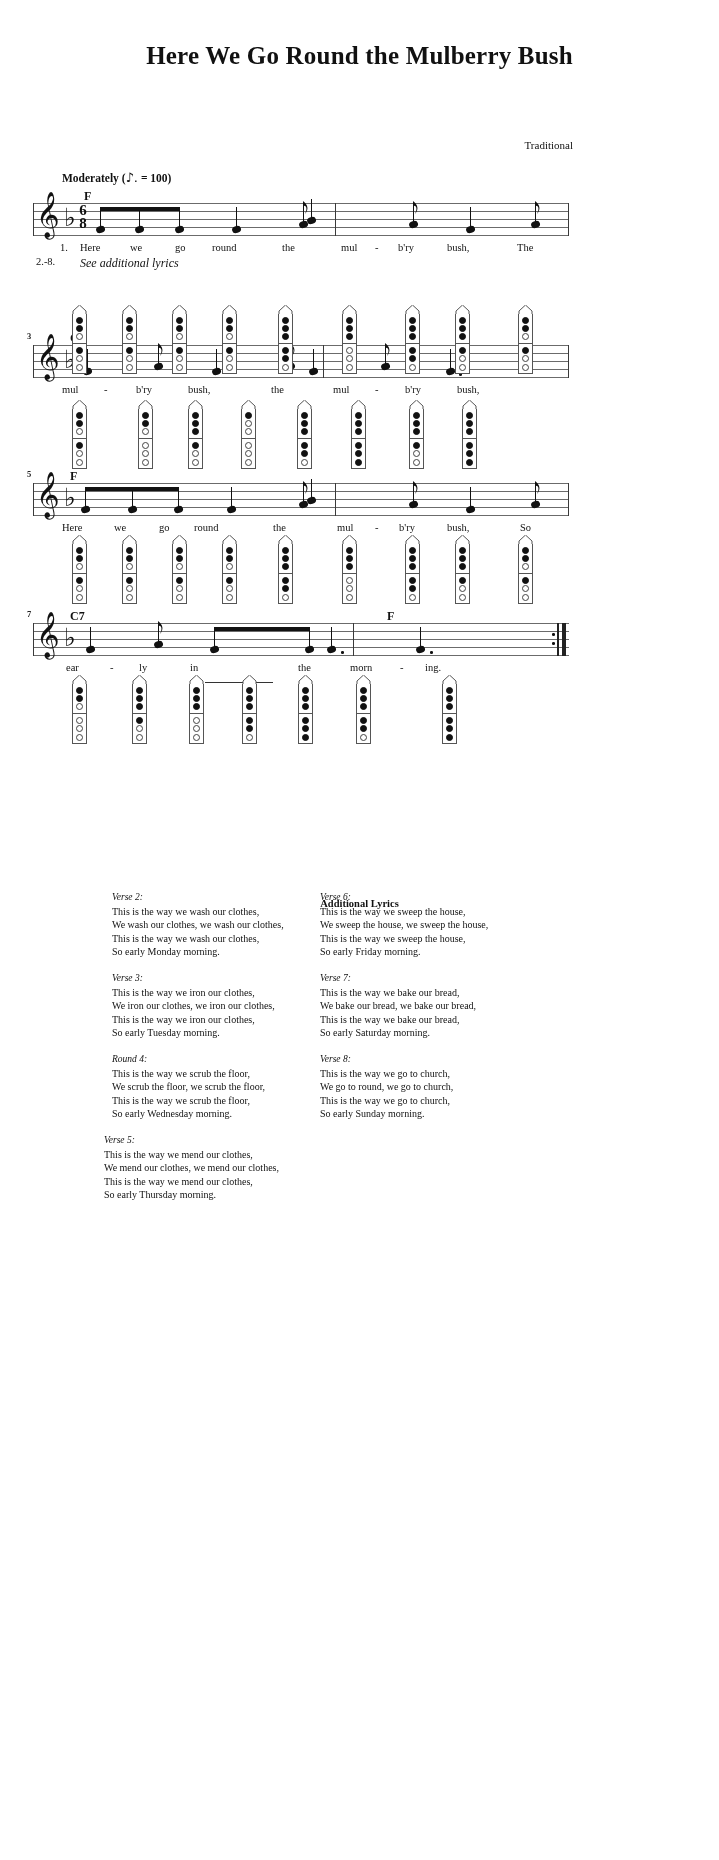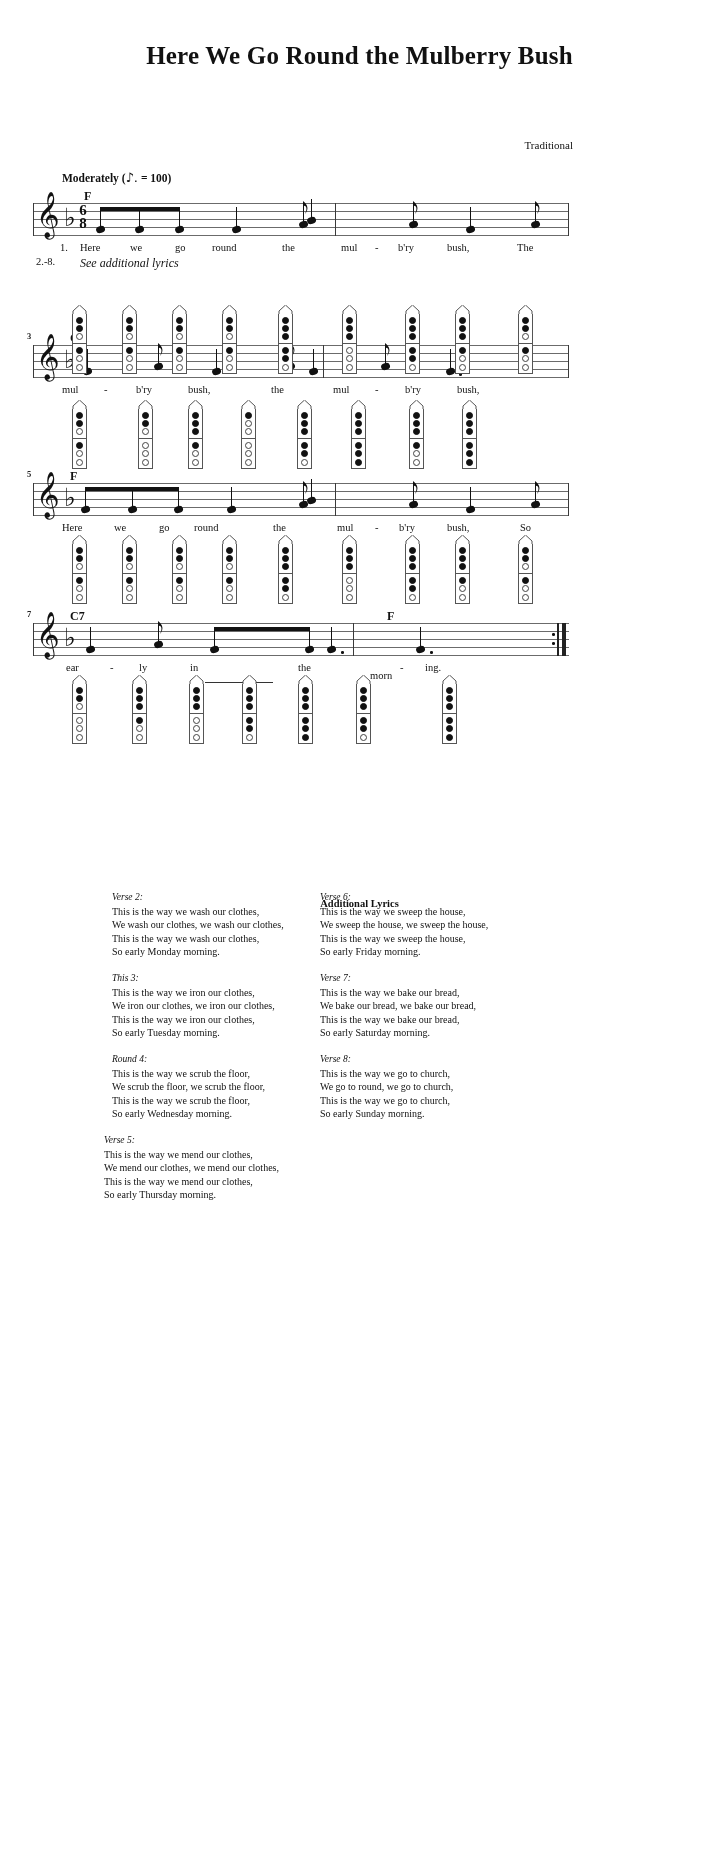--- a/index.html
+++ b/index.html
@@ -373,21 +373,21 @@
     <div class="stem" style="left:420px;top:9px;height:22px;"></div>
     <div class="note" style="left:416px;top:28px;"></div>
     <div class="dot" style="left:430px;top:33px;"></div>
 
     <div id="lyr-s4-l1">
         <span class="lyric" style="left: 66px; top: 44px;">ear</span>
         <span class="lyric" style="left: 110px; top: 44px;">-</span>
         <span class="lyric" style="left: 139px; top: 44px;">ly</span>
         <span class="lyric" style="left: 190px; top: 44px;">in</span>
         <span class="lyric" style="left: 298px; top: 44px;">the</span>
-        <span class="lyric" style="left: 350px; top: 52px; margin-left: 20px;">morn</span>
+        <span class="lyric" style="left: 350px; top: 44px;">morn</span>
         <span class="lyric" style="left: 400px; top: 44px;">-</span>
         <span class="lyric" style="left: 425px; top: 44px;">ing.</span>
       </div>
   </div>
 
   <div id="fingering-root">
       <div class="fing" style="left: 71px; top: 305px;">
         <div class="tip">
           <svg width="15" height="9" viewBox="0 0 15 9">
             <path d="M1 9 L1 6 L7.5 0 L14 6 L14 9" fill="#fff" stroke="#555" stroke-width="1"></path>
@@ -1052,21 +1052,21 @@
   <div class="addl-title" style="top:898px;">Additional Lyrics</div>
   <div id="addl-root">
       <div class="verse" style="left: 112px; top: 891px;">
         <div class="vh">Verse 2:</div>
         <div>This is the way we wash our clothes,</div>
         <div>We wash our clothes, we wash our clothes,</div>
         <div>This is the way we wash our clothes,</div>
         <div>So early Monday morning.</div>
       </div>
       <div class="verse" style="left: 112px; top: 972px;">
-        <div class="vh">This 3:</div>
+        <div class="vh">Verse 3:</div>
         <div>This is the way we iron our clothes,</div>
         <div>We iron our clothes, we iron our clothes,</div>
         <div>This is the way we iron our clothes,</div>
         <div>So early Tuesday morning.</div>
       </div>
       <div class="verse" style="left: 112px; top: 1053px;">
         <div class="vh">Round 4:</div>
         <div>This is the way we scrub the floor,</div>
         <div>We scrub the floor, we scrub the floor,</div>
         <div>This is the way we scrub the floor,</div>

